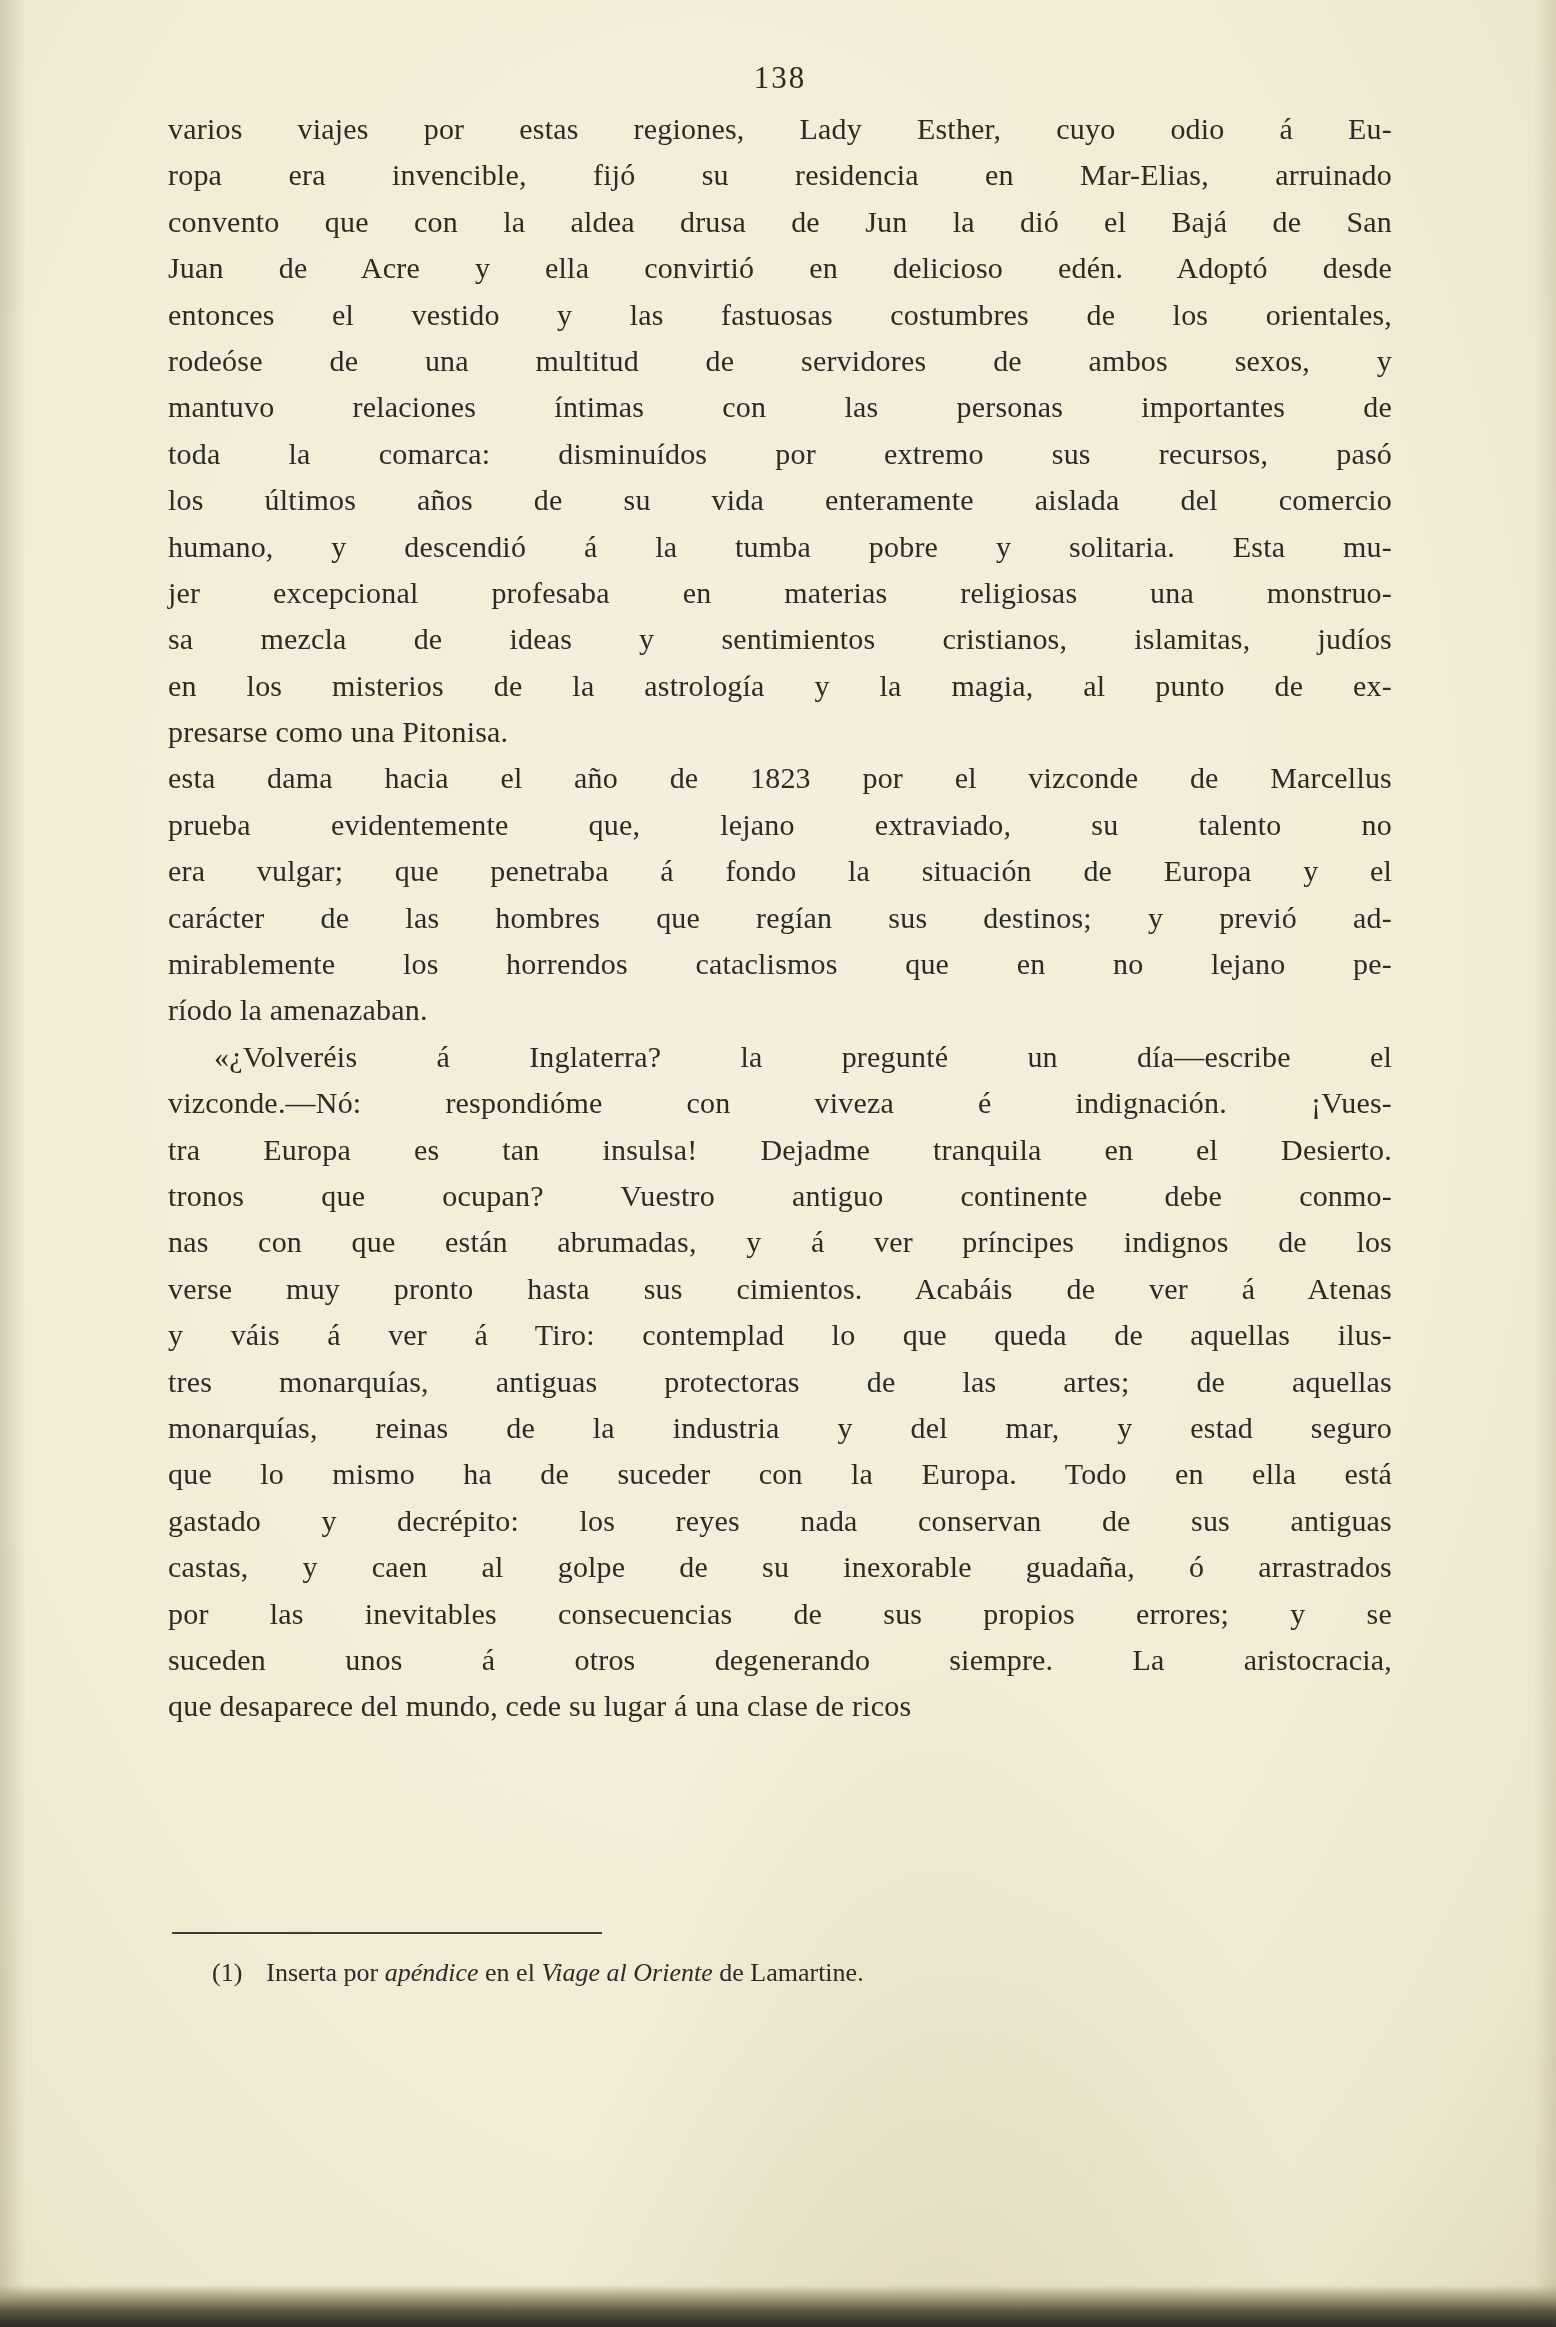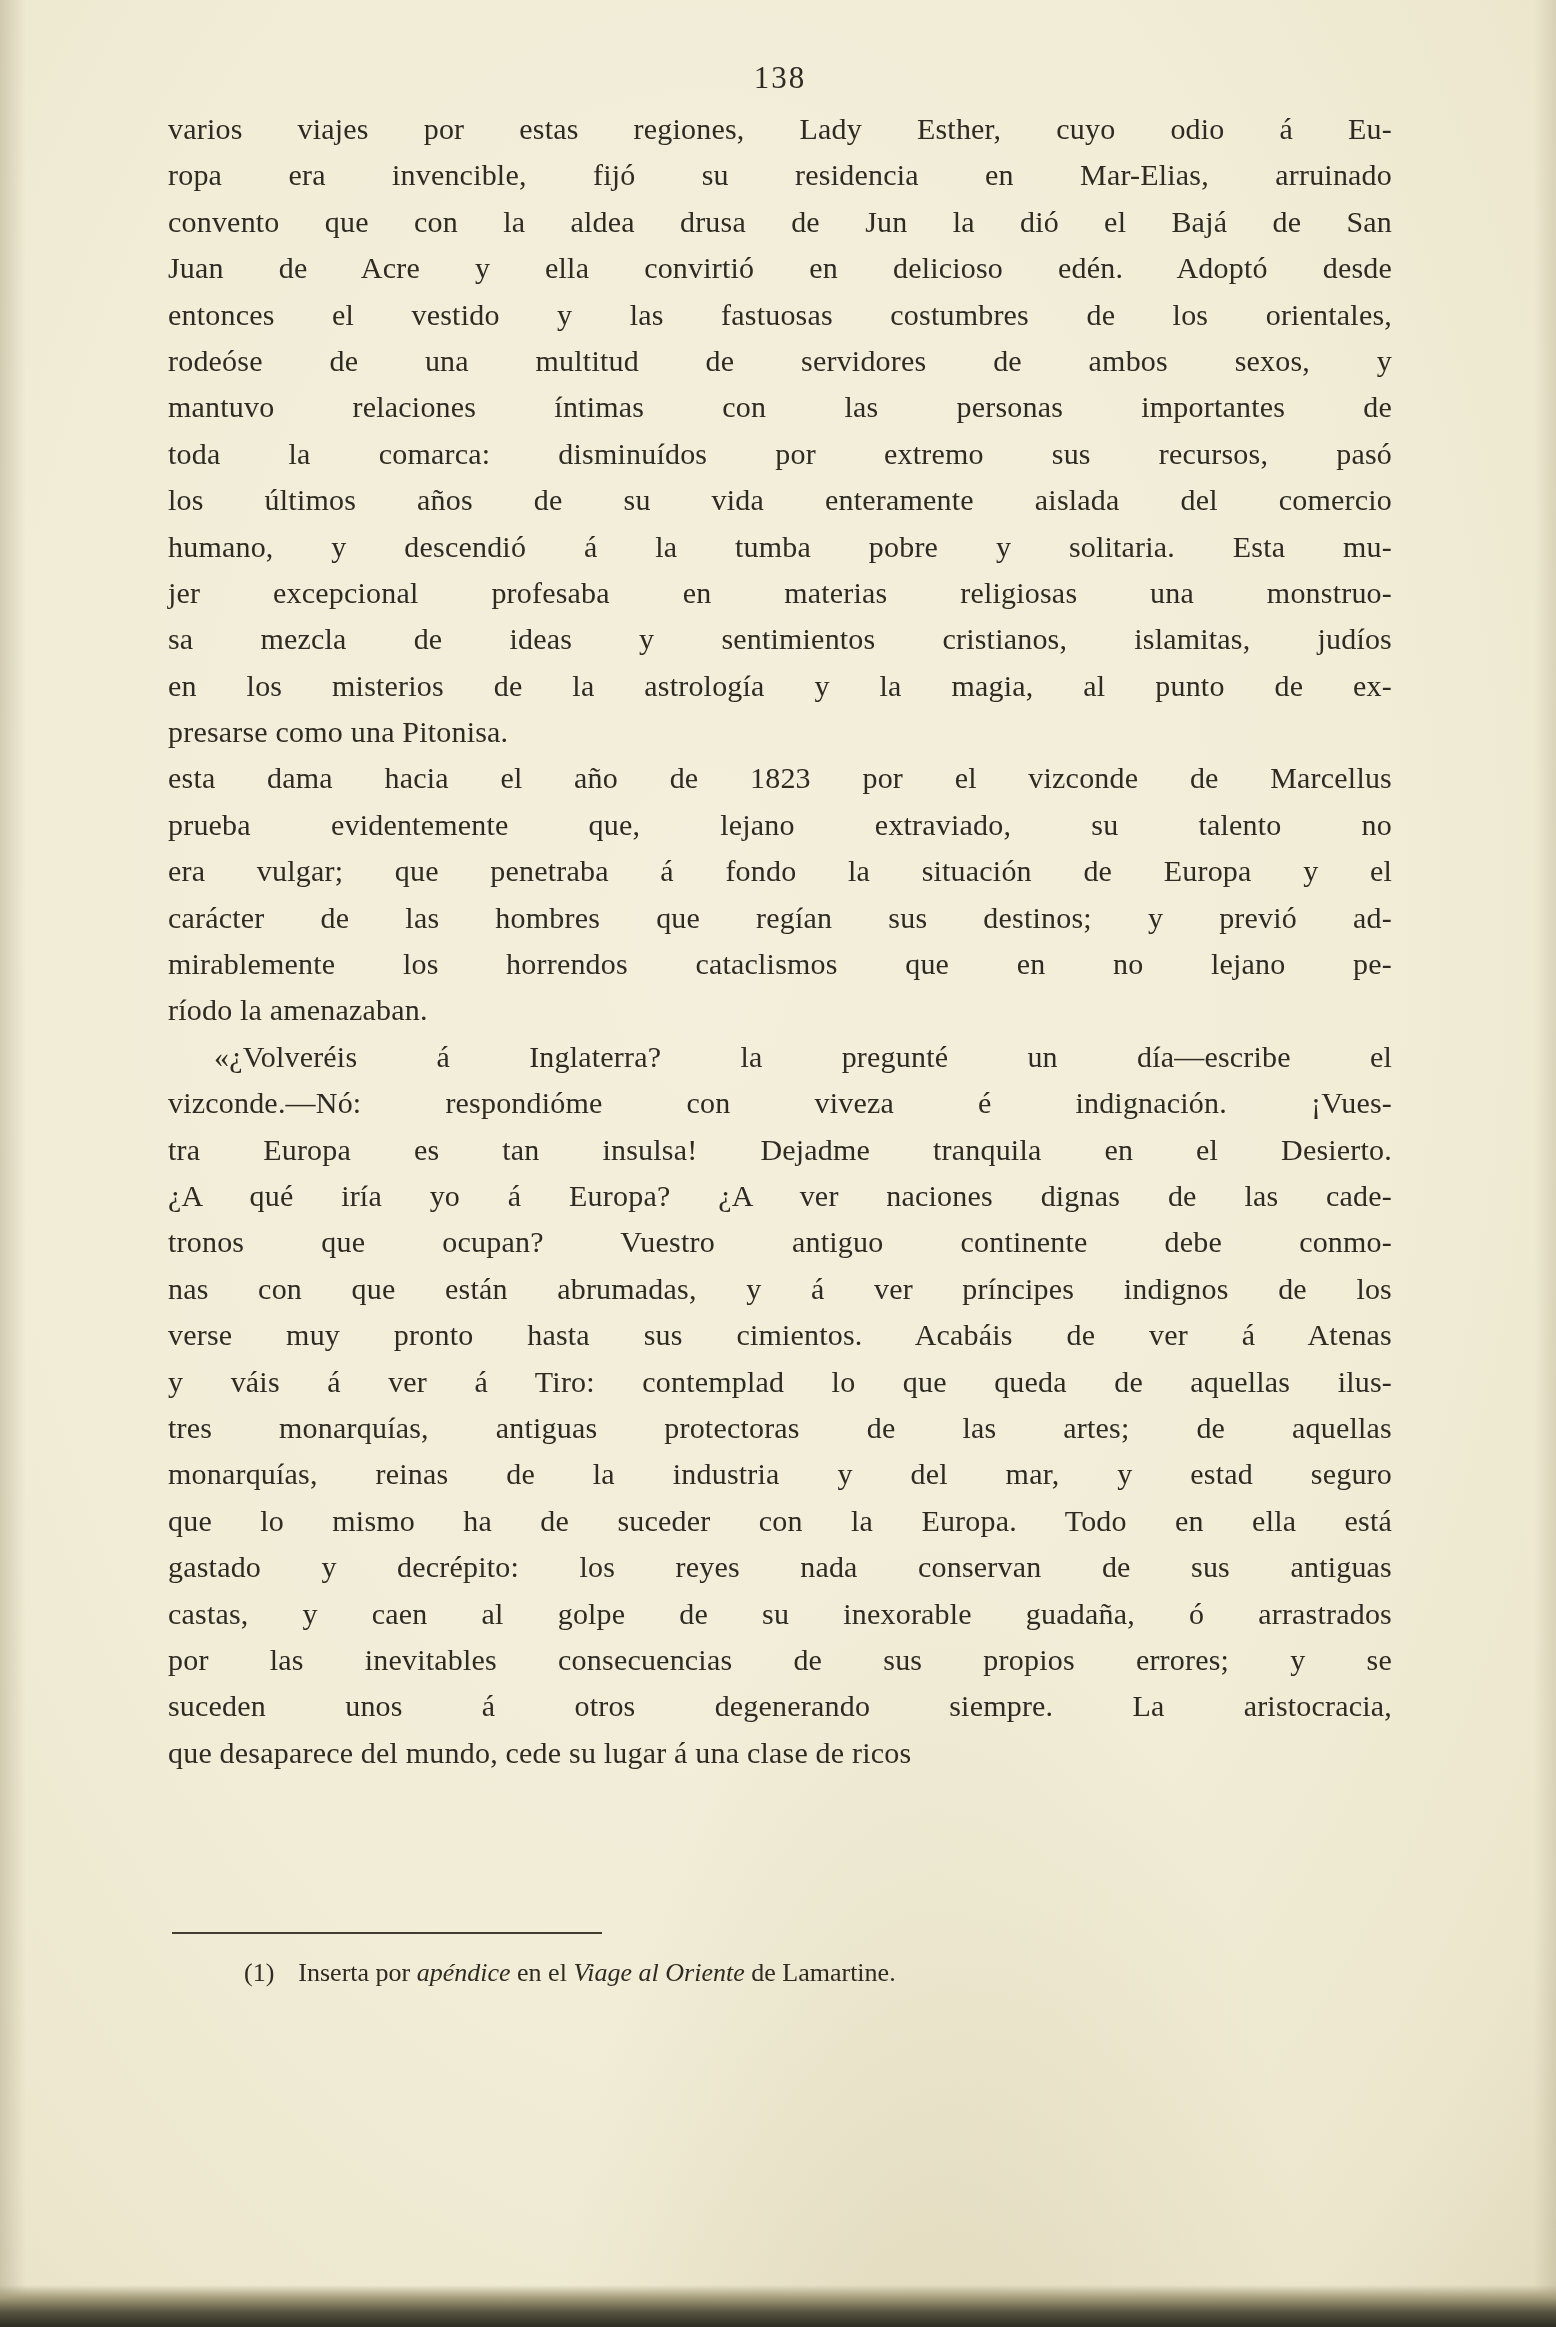--- a/index.html
+++ b/index.html
@@ -67,21 +67,20 @@
     height: 2px;
     background: #413d33;
   }
   .footnote {
     position: absolute;
     left: 212px;
     top: 1956px;
     width: 1180px;
     font-size: 26px;
     line-height: 34px;
-    margin-left: 32px;
   }
   .fn-marker { margin-right: 24px; }
   .italic { font-style: italic; }
 </style>
 </head>
 <body>
 
 <div class="page">
 
   <div class="edge-left"></div>
@@ -111,21 +110,20 @@
         <div class="line fill">prueba evidentemente que, lejano extraviado, su talento no</div>
         <div class="line fill">era vulgar; que penetraba á fondo la situación de Europa y el</div>
         <div class="line fill">carácter de las hombres que regían sus destinos; y previó ad-</div>
         <div class="line fill">mirablemente los horrendos cataclismos que en no lejano pe-</div>
         <div class="line">ríodo la amenazaban.</div>
       </div>
       <div class="paragraph">
         <div class="line fill indent">«¿Volveréis á Inglaterra? la pregunté un día—escribe el</div>
         <div class="line fill">vizconde.—Nó: respondióme con viveza é indignación. ¡Vues-</div>
         <div class="line fill">tra Europa es tan insulsa! Dejadme tranquila en el Desierto.</div>
-        <div class="line fill">¿A qué iría yo á Europa? ¿A ver naciones dignas de las cade-</div>
         <div class="line fill">tronos que ocupan? Vuestro antiguo continente debe conmo-</div>
         <div class="line fill">nas con que están abrumadas, y á ver príncipes indignos de los</div>
         <div class="line fill">verse muy pronto hasta sus cimientos. Acabáis de ver á Atenas</div>
         <div class="line fill">y váis á ver á Tiro: contemplad lo que queda de aquellas ilus-</div>
         <div class="line fill">tres monarquías, antiguas protectoras de las artes; de aquellas</div>
         <div class="line fill">monarquías, reinas de la industria y del mar, y estad seguro</div>
         <div class="line fill">que lo mismo ha de suceder con la Europa. Todo en ella está</div>
         <div class="line fill">gastado y decrépito: los reyes nada conservan de sus antiguas</div>
         <div class="line fill">castas, y caen al golpe de su inexorable guadaña, ó arrastrados</div>
         <div class="line fill">por las inevitables consecuencias de sus propios errores; y se</div>

